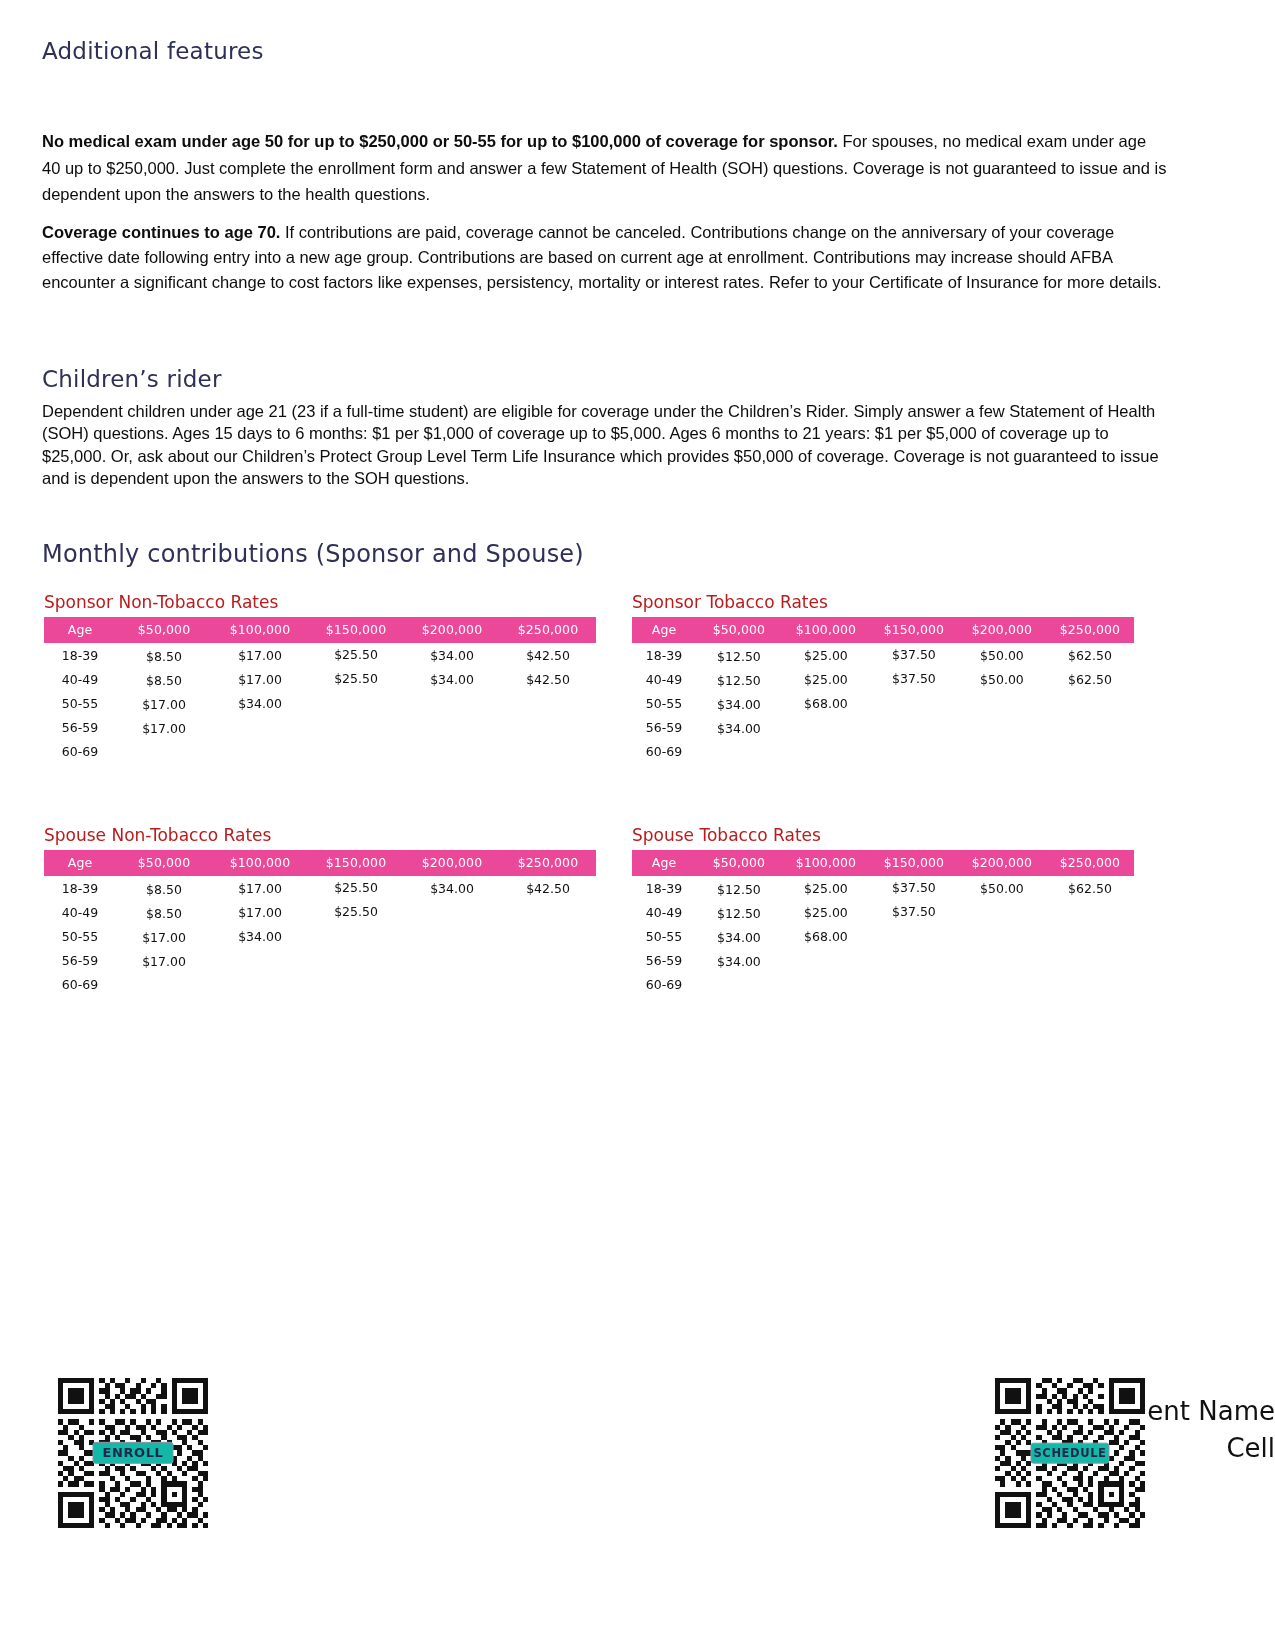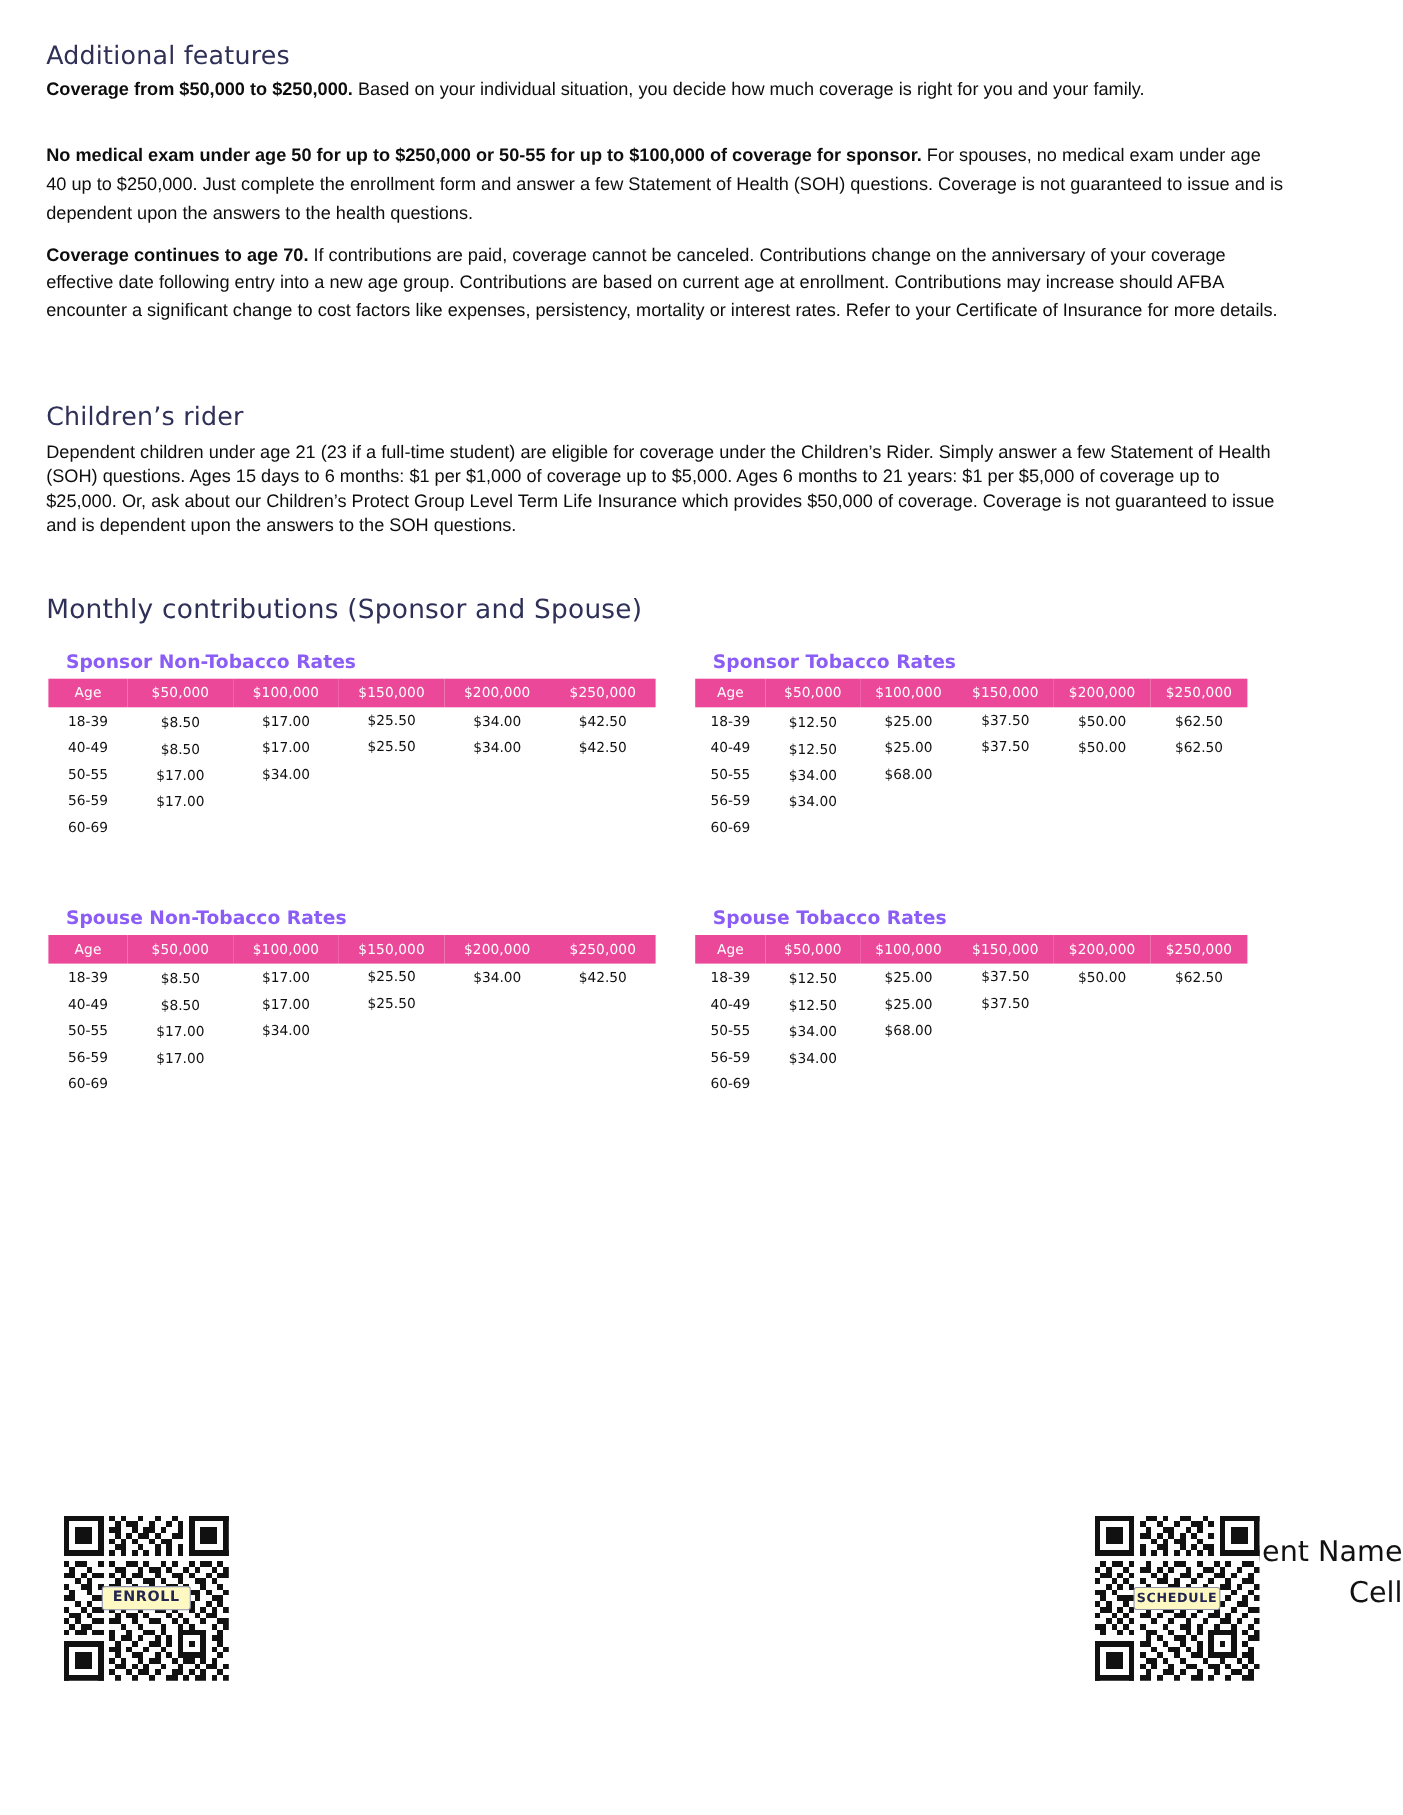--- a/index.html
+++ b/index.html
@@ -47,23 +47,23 @@
     font-weight: bold;
   }
 
   
   .table-block {
     position: absolute;
   }
   .table-title {
     font-family: "DejaVu Sans", sans-serif;
     font-size: 17px;
-    font-weight: 700;
-    color: #8b5cf6;
-    margin: 0 0 5px 16px;
+    font-weight: 400;
+    color: #b91c1c;
+    margin: 0 0 5px 0;
     white-space: nowrap;
   }
   table.rates {
     border-collapse: collapse;
     table-layout: fixed;
     font-family: "DejaVu Sans", sans-serif;
   }
   table.rates thead th {
     background: #ec4899;
     color: #ffffff;
@@ -111,44 +111,41 @@
     position: absolute;
     width: 150px;
     height: 150px;
   }
   .qr svg { display: block; }
   .qr-label {
     position: absolute;
     left: 50%;
     top: 50%;
     transform: translate(-50%, -50%);
-    background: #fef9c3;
+    background: #14b8a6;
     border: 1.5px solid #8d93ad;
     border-radius: 3px;
     color: #23264d;
     font-family: "DejaVu Sans", sans-serif;
     font-size: 13px;
     font-weight: bold;
     letter-spacing: 0.6px;
     padding: 3px 9px;
     white-space: nowrap;
     line-height: 1.1;
   }
   .qr-label.small { font-size: 11.5px; padding: 3px 2px; }
 </style>
 </head>
 <body>
 
 <div class="page">
 
   <div class="section-heading" style="left:42px; top:38px;">Additional features</div>
 
-  <div class="para" style="left:42px; top:70px; width:1115px;">
-    <b>Coverage from $50,000 to $250,000.</b><span> Based on your individual situation, you decide how much coverage is right for you and your family.</span>
-  </div>
 
   <div class="para" style="left:42px; top:128px; width:1125px; line-height:1.62;">
     <b>No medical exam under age 50 for up to $250,000 or 50-55 for up to $100,000 of coverage for sponsor.</b><span> For spouses, no medical exam under age 40 up to $250,000. Just complete the enrollment form and answer a few Statement of Health (SOH) questions. Coverage is not guaranteed to issue and is dependent upon the answers to the health questions.</span>
   </div>
 
   <div class="para" style="left:42px; top:220px; width:1130px; line-height:1.52;">
     <b>Coverage continues to age 70.</b><span> If contributions are paid, coverage cannot be canceled. Contributions change on the anniversary of your coverage effective date following entry into a new age group. Contributions are based on current age at enrollment. Contributions may increase should AFBA encounter a significant change to cost factors like expenses, persistency, mortality or interest rates. Refer to your Certificate of Insurance for more details.</span>
   </div>
 
   <div class="section-heading" style="left:42px; top:366px;">Children’s rider</div>

